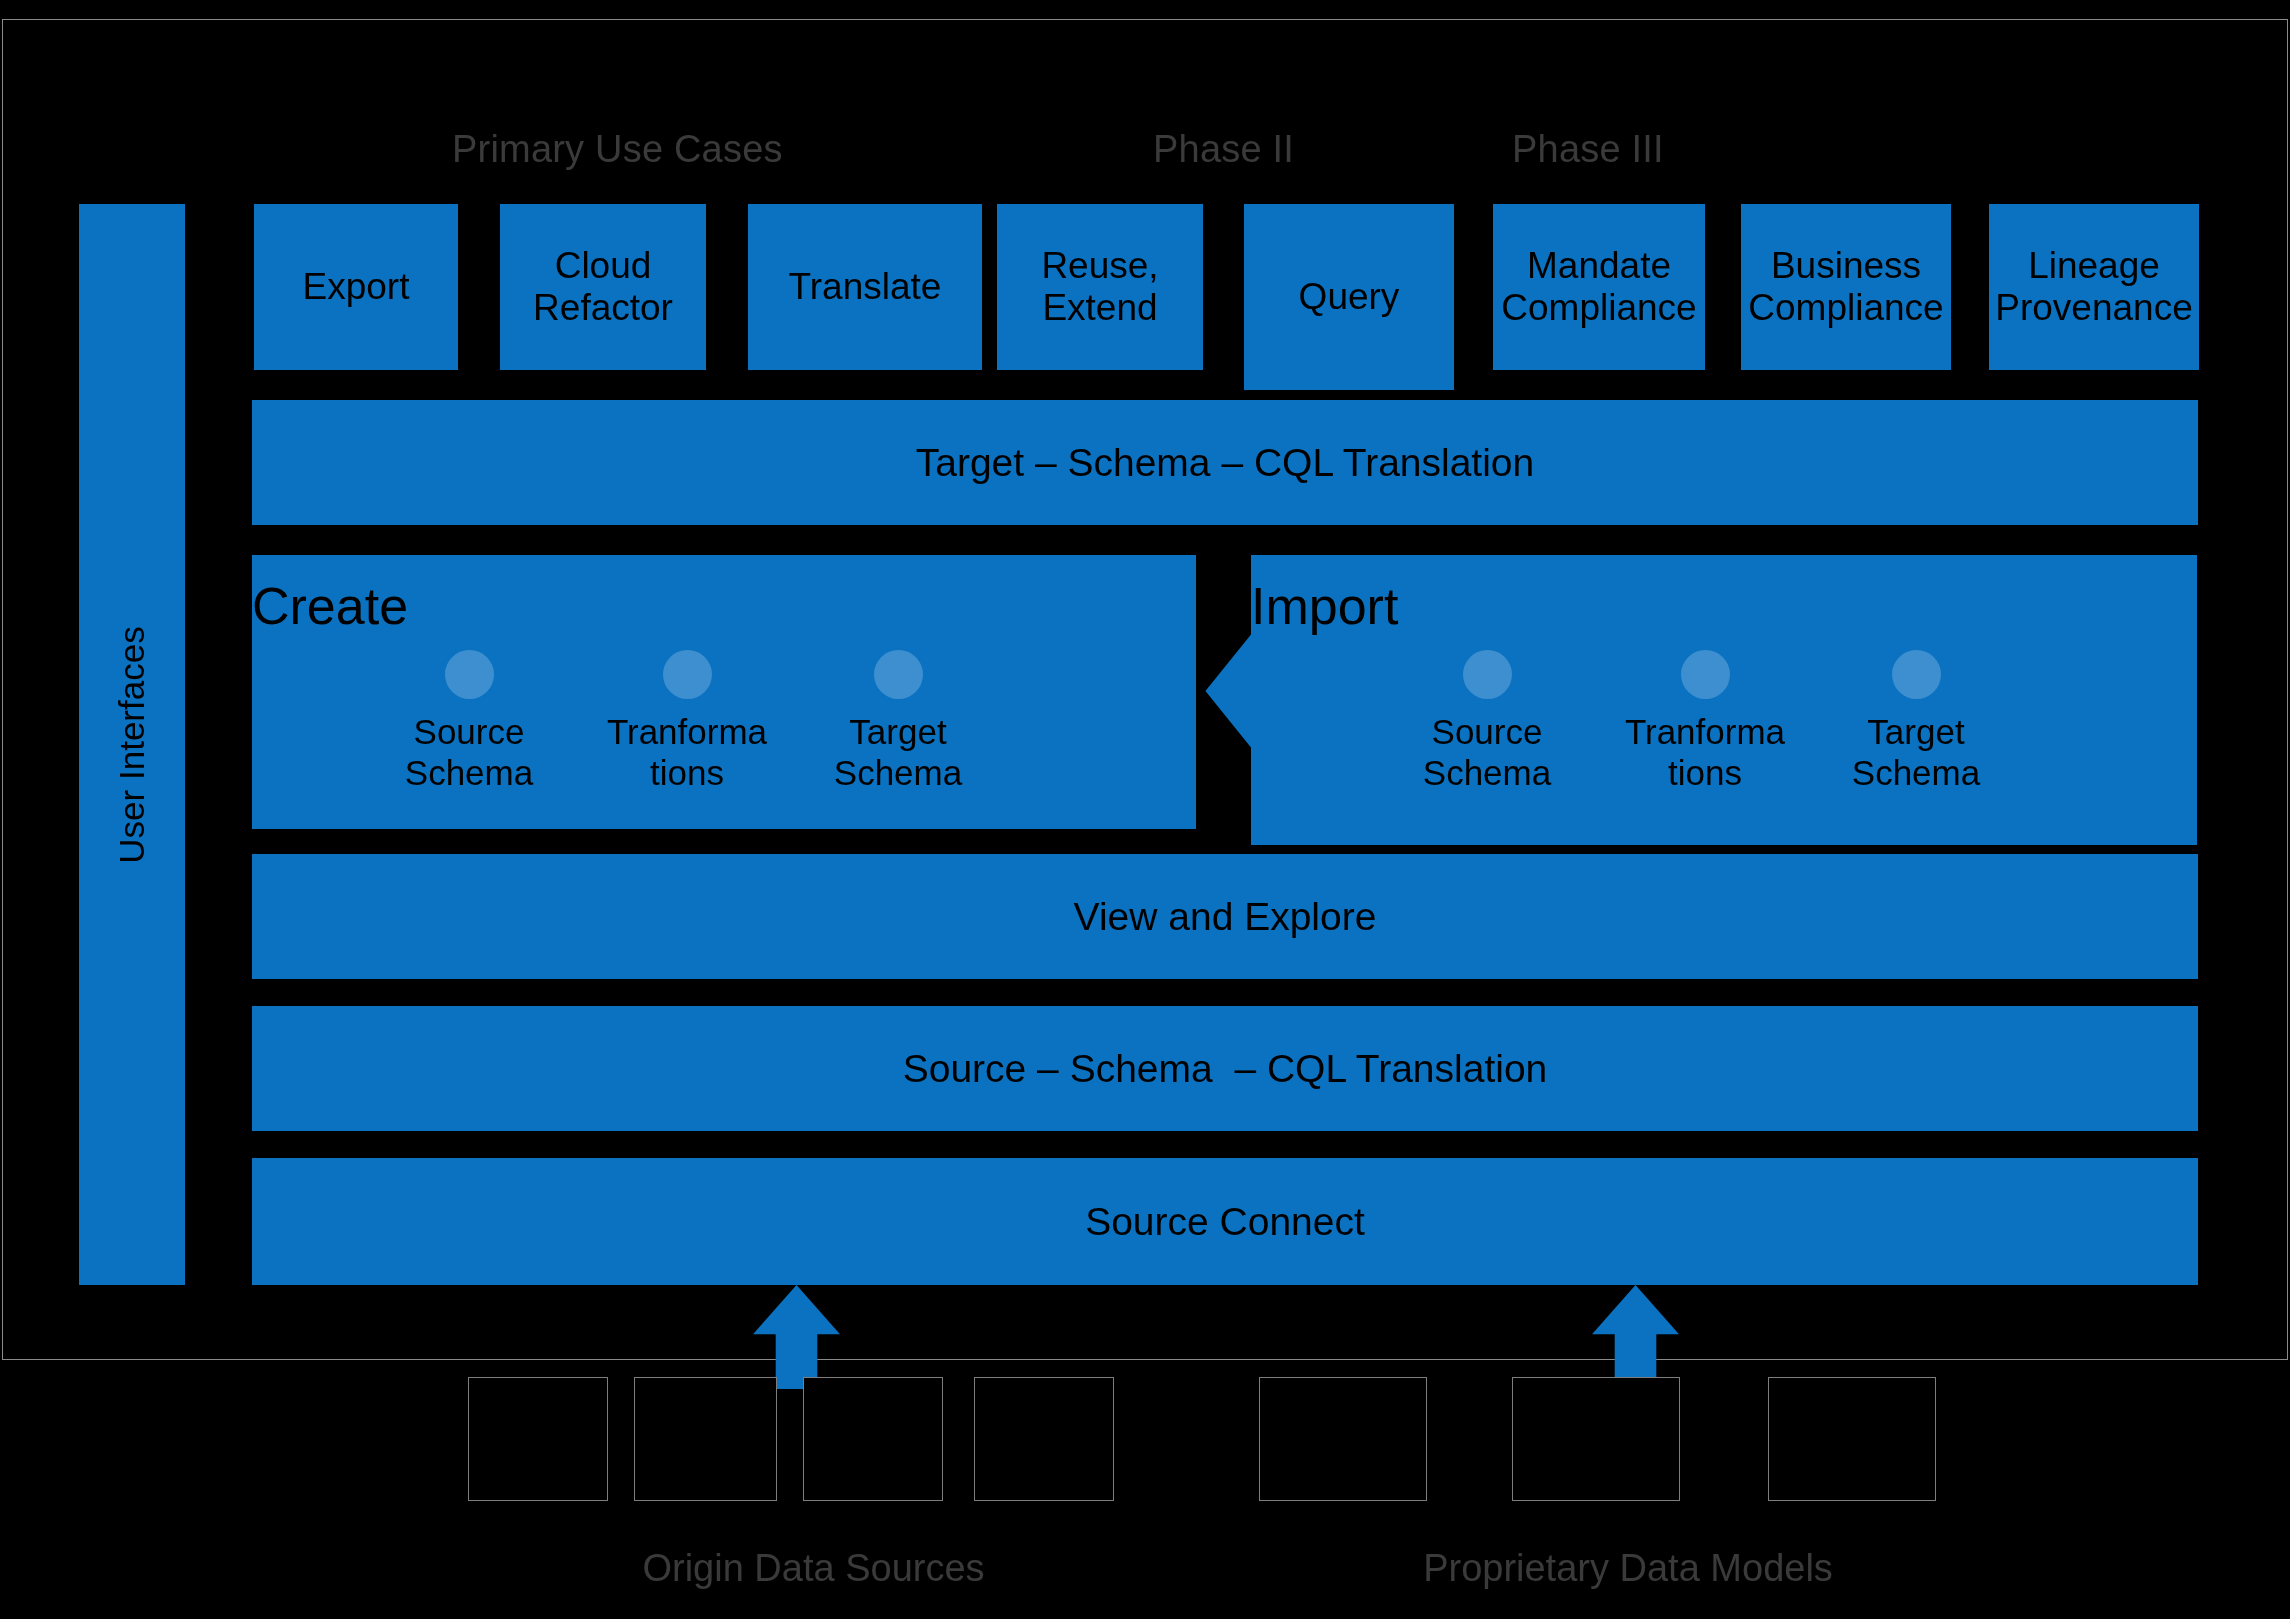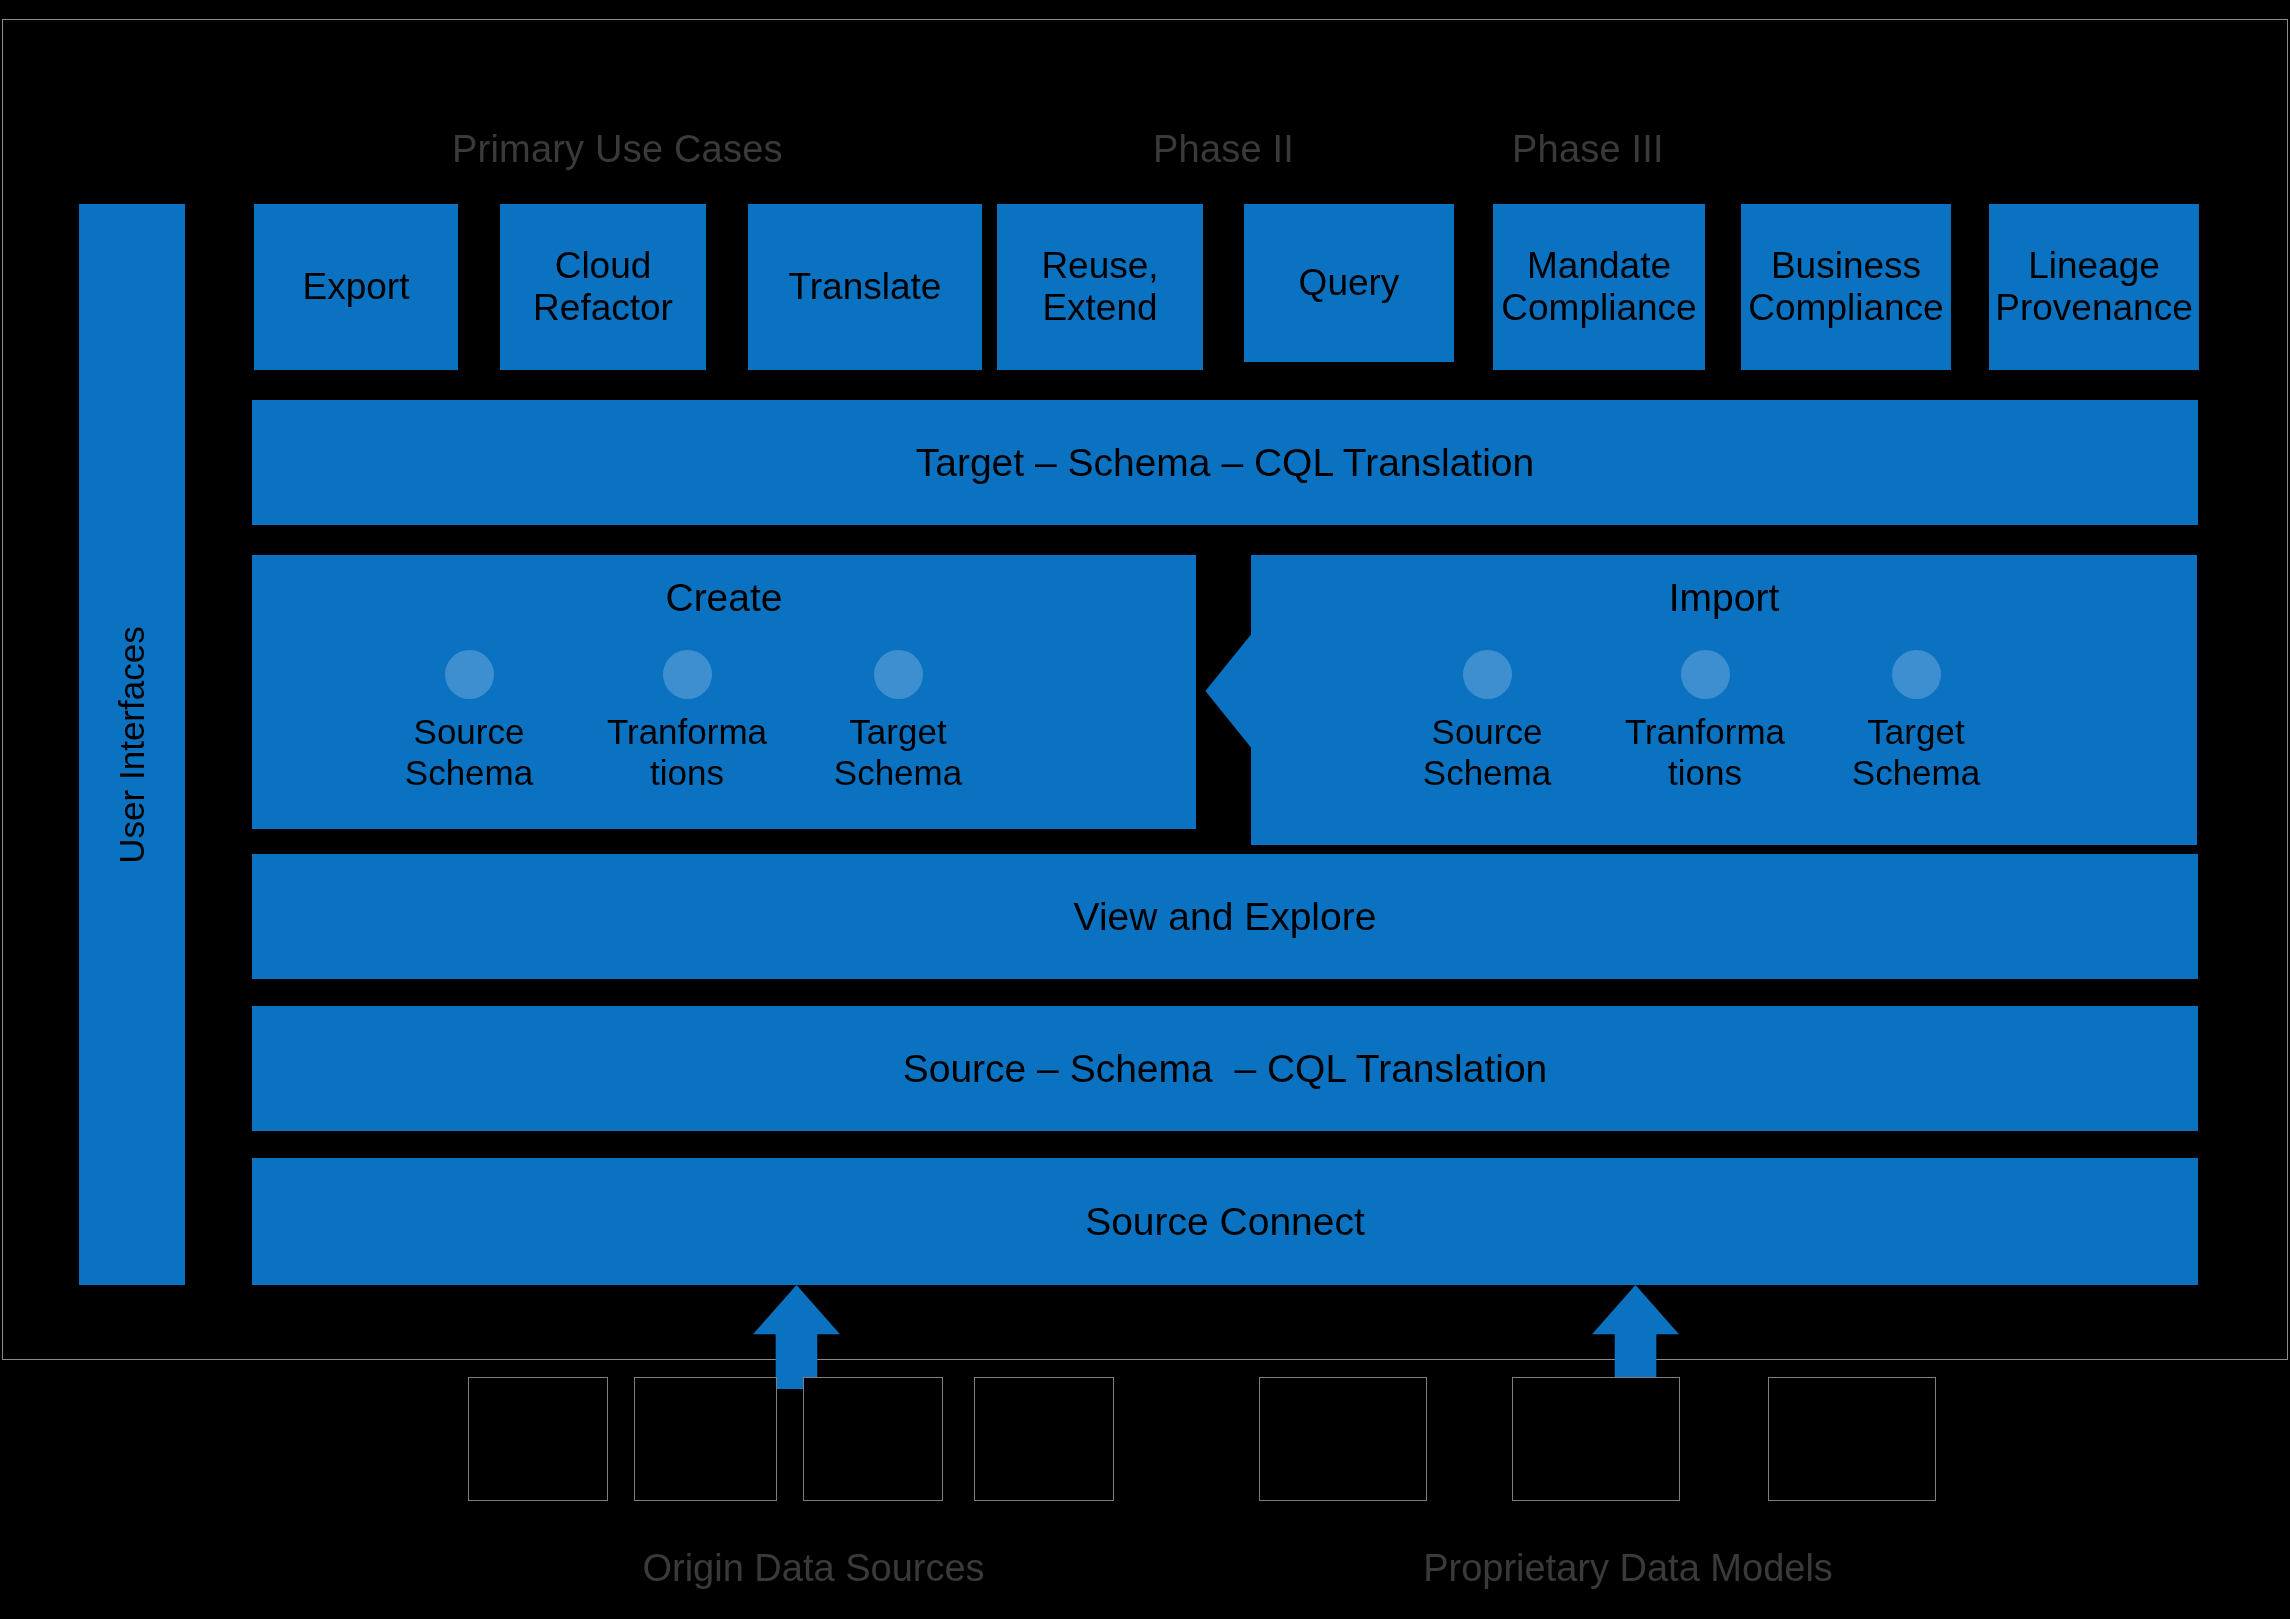--- a/index.html
+++ b/index.html
@@ -100,23 +100,22 @@
   
   .panel {
     position: absolute;
     background: #0a72c0;
   }
   .panel-title {
     position: absolute;
     left: 0;
     right: 0;
     top: 21px;
-    text-align: center;
-    color: #000000;
-    font-size: 39px;
+    color: #000000;
+    font-size: 52px;
   }
   .node {
     position: absolute;
     width: 170px;
     text-align: center;
   }
   .node-dot {
     width: 49px;
     height: 49px;
     border-radius: 50%;
@@ -175,21 +174,21 @@
     <span class="box-label">Cloud
 Refactor</span>
   </div>
   <div class="blue-box usecase-tile" style="left:748px; top:204px; width:234px; height:166px;">
     <span class="box-label">Translate</span>
   </div>
   <div class="blue-box usecase-tile" style="left:997px; top:204px; width:206px; height:166px;">
     <span class="box-label">Reuse,
 Extend</span>
   </div>
-  <div class="blue-box usecase-tile" style="left:1244px; top:204px; width:210px; height:158px;">
+  <div class="blue-box usecase-tile" style="left:1244px; top:204px; width:210px; height:186px;">
     <span class="box-label">Query</span>
   </div>
   <div class="blue-box usecase-tile" style="left:1493px; top:204px; width:212px; height:166px;padding-left:28px;">
     <span class="box-label">Mandate
 Compliance</span>
   </div>
   <div class="blue-box usecase-tile" style="left:1741px; top:204px; width:210px; height:166px;">
     <span class="box-label">Business
 Compliance</span>
   </div>

